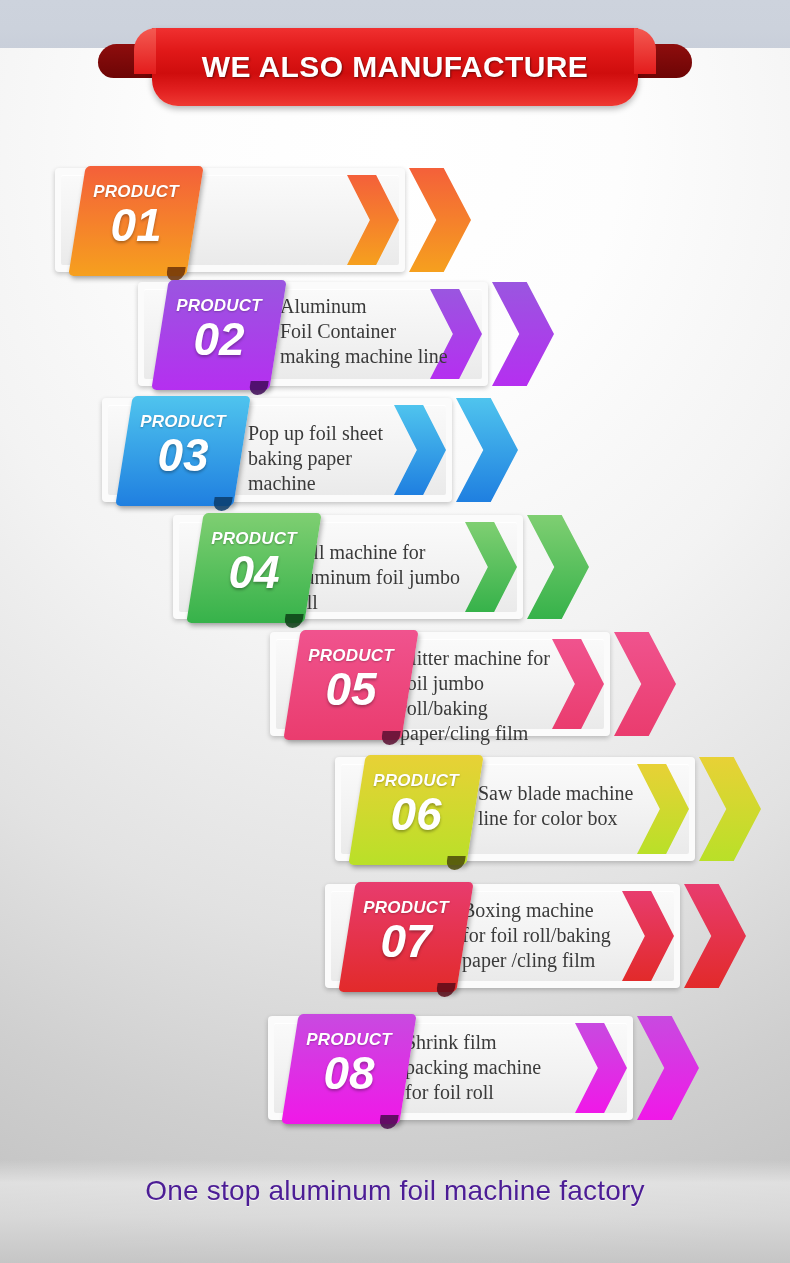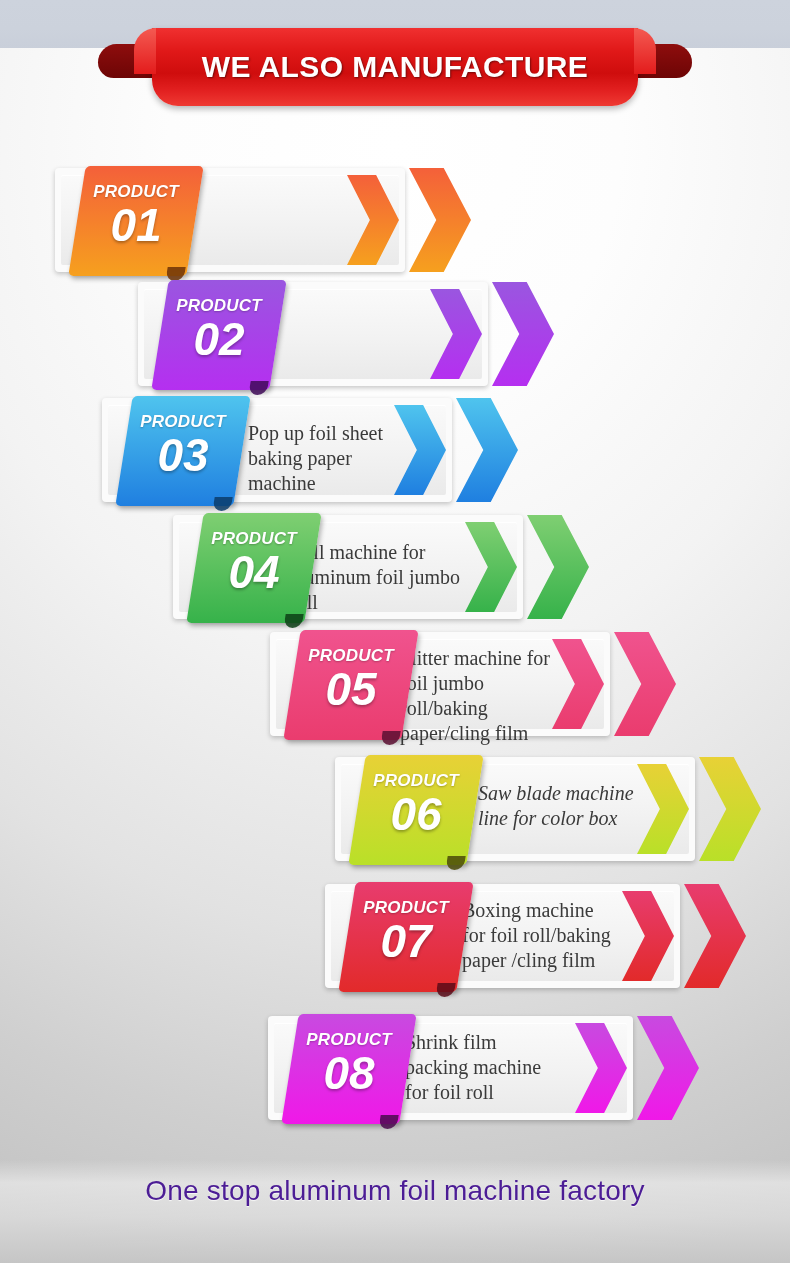--- a/index.html
+++ b/index.html
@@ -191,20 +191,23 @@
           <div class="badge-num">01</div>
         </div>
         <div class="curl" style="background: rgb(109, 50, 7);"></div>
       </div>
     </div>
     <div class="row" style="left: 138px; top: 282px; width: 460px;">
       <div class="chev-out" style="left: 354px; background: linear-gradient(rgb(154, 86, 224) 0%, rgb(181, 47, 240) 100%);"></div>
       <div class="frame" style="width: 350px;"></div>
       <div class="card" style="width: 338px;"></div>
       <div class="chev-in" style="left: 292px; background: linear-gradient(rgb(154, 86, 224) 0%, rgb(181, 47, 240) 100%);"></div>
+      <div class="rtext" style="left: 142px; top: 12px; width: 168px; text-align: left;">Aluminum
+Foil Container
+making machine line</div>
       <div class="badge" style="left: 22px; background: linear-gradient(rgb(154, 86, 224) 0%, rgb(181, 47, 240) 100%);">
         <div class="badge-inner">
           <div class="badge-label">PRODUCT</div>
           <div class="badge-num">02</div>
         </div>
         <div class="curl" style="background: rgb(63, 10, 88);"></div>
       </div>
     </div>
     <div class="row" style="left: 102px; top: 398px; width: 460px;">
       <div class="chev-out" style="left: 354px; background: linear-gradient(rgb(79, 196, 238) 0%, rgb(31, 127, 224) 100%);"></div>
@@ -250,21 +253,21 @@
           <div class="badge-num">05</div>
         </div>
         <div class="curl" style="background: rgb(92, 15, 51);"></div>
       </div>
     </div>
     <div class="row" style="left: 335px; top: 757px; width: 470px;">
       <div class="chev-out" style="left: 364px; background: linear-gradient(rgb(232, 209, 54) 0%, rgb(185, 224, 40) 100%);"></div>
       <div class="frame" style="width: 360px;"></div>
       <div class="card" style="width: 348px;"></div>
       <div class="chev-in" style="left: 302px; background: linear-gradient(rgb(232, 209, 54) 0%, rgb(185, 224, 40) 100%);"></div>
-      <div class="rtext" style="left: 143px; top: 24px; width: 177px; text-align: left; font-style: italic;">Saw blade machine
+      <div class="rtext" style="left: 143px; top: 24px; width: 177px; text-align: left;">Saw blade machine
 line for color box</div>
       <div class="badge" style="left: 22px; background: linear-gradient(rgb(232, 209, 54) 0%, rgb(185, 224, 40) 100%);">
         <div class="badge-inner">
           <div class="badge-label">PRODUCT</div>
           <div class="badge-num">06</div>
         </div>
         <div class="curl" style="background: rgb(74, 74, 8);"></div>
       </div>
     </div>
     <div class="row" style="left: 325px; top: 884px; width: 465px;">

